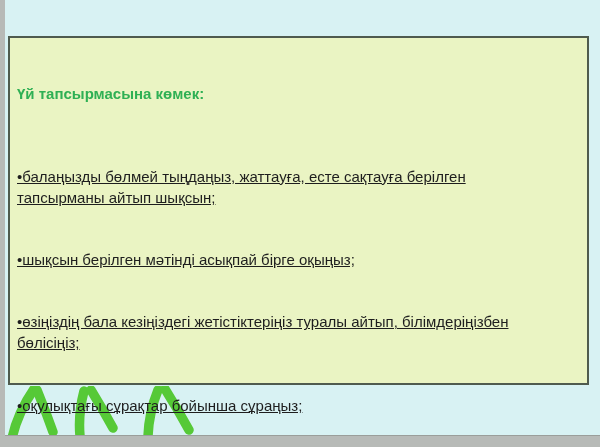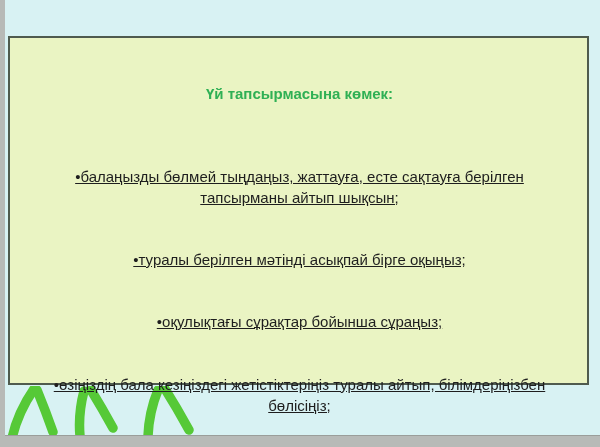--- a/index.html
+++ b/index.html
@@ -22,21 +22,20 @@
     z-index:3;
   }
   .content-box{
     position:absolute;
     left:8px;top:36px;
     width:577px;height:345px;
     background:var(--box_fill,#eaf4c3);
     border:2px solid var(--box_border,#4f5b4e);
     z-index:2;
     overflow:visible;
-    text-align:center;
   }
   .slide-content{
     padding:4px 5px 0 7px;
     font-size:15px;
     line-height:20.8px;
     color:var(--text_dark,#1e1e1e);
     white-space:pre;
   }
   .slide-title{
     font-weight:bold;
@@ -71,24 +70,24 @@
     <path d="M152,4 Q143,26 142,50"></path>
     <path d="M159,3 Q171,22 183,44"></path>
   </svg>
 
   <div class="content-box">
     <div class="slide-content">
       <div class="slide-title">Үй тапсырмасына көмек:</div>
 
       <div class="bullet-item">•балаңызды бөлмей тыңдаңыз, жаттауға, есте сақтауға берілген
 тапсырманы айтып шықсын;</div>
-      <div class="bullet-item">•туралы берілген мәтінді асықпай бірге оқыңыз;</div>
-      <div class="bullet-item">•оқулықтағы сұрақтар бойынша сұраңыз;</div>
+      <div class="bullet-item">•шықсын берілген мәтінді асықпай бірге оқыңыз;</div>
       <div class="bullet-item">•өзіңіздің бала кезіңіздегі жетістіктеріңіз туралы айтып, білімдеріңізбен
 бөлісіңіз;</div>
+      <div class="bullet-item">•оқулықтағы сұрақтар бойынша сұраңыз;</div>
       
       
       
 
       
 
       
     </div>
   </div>
 

